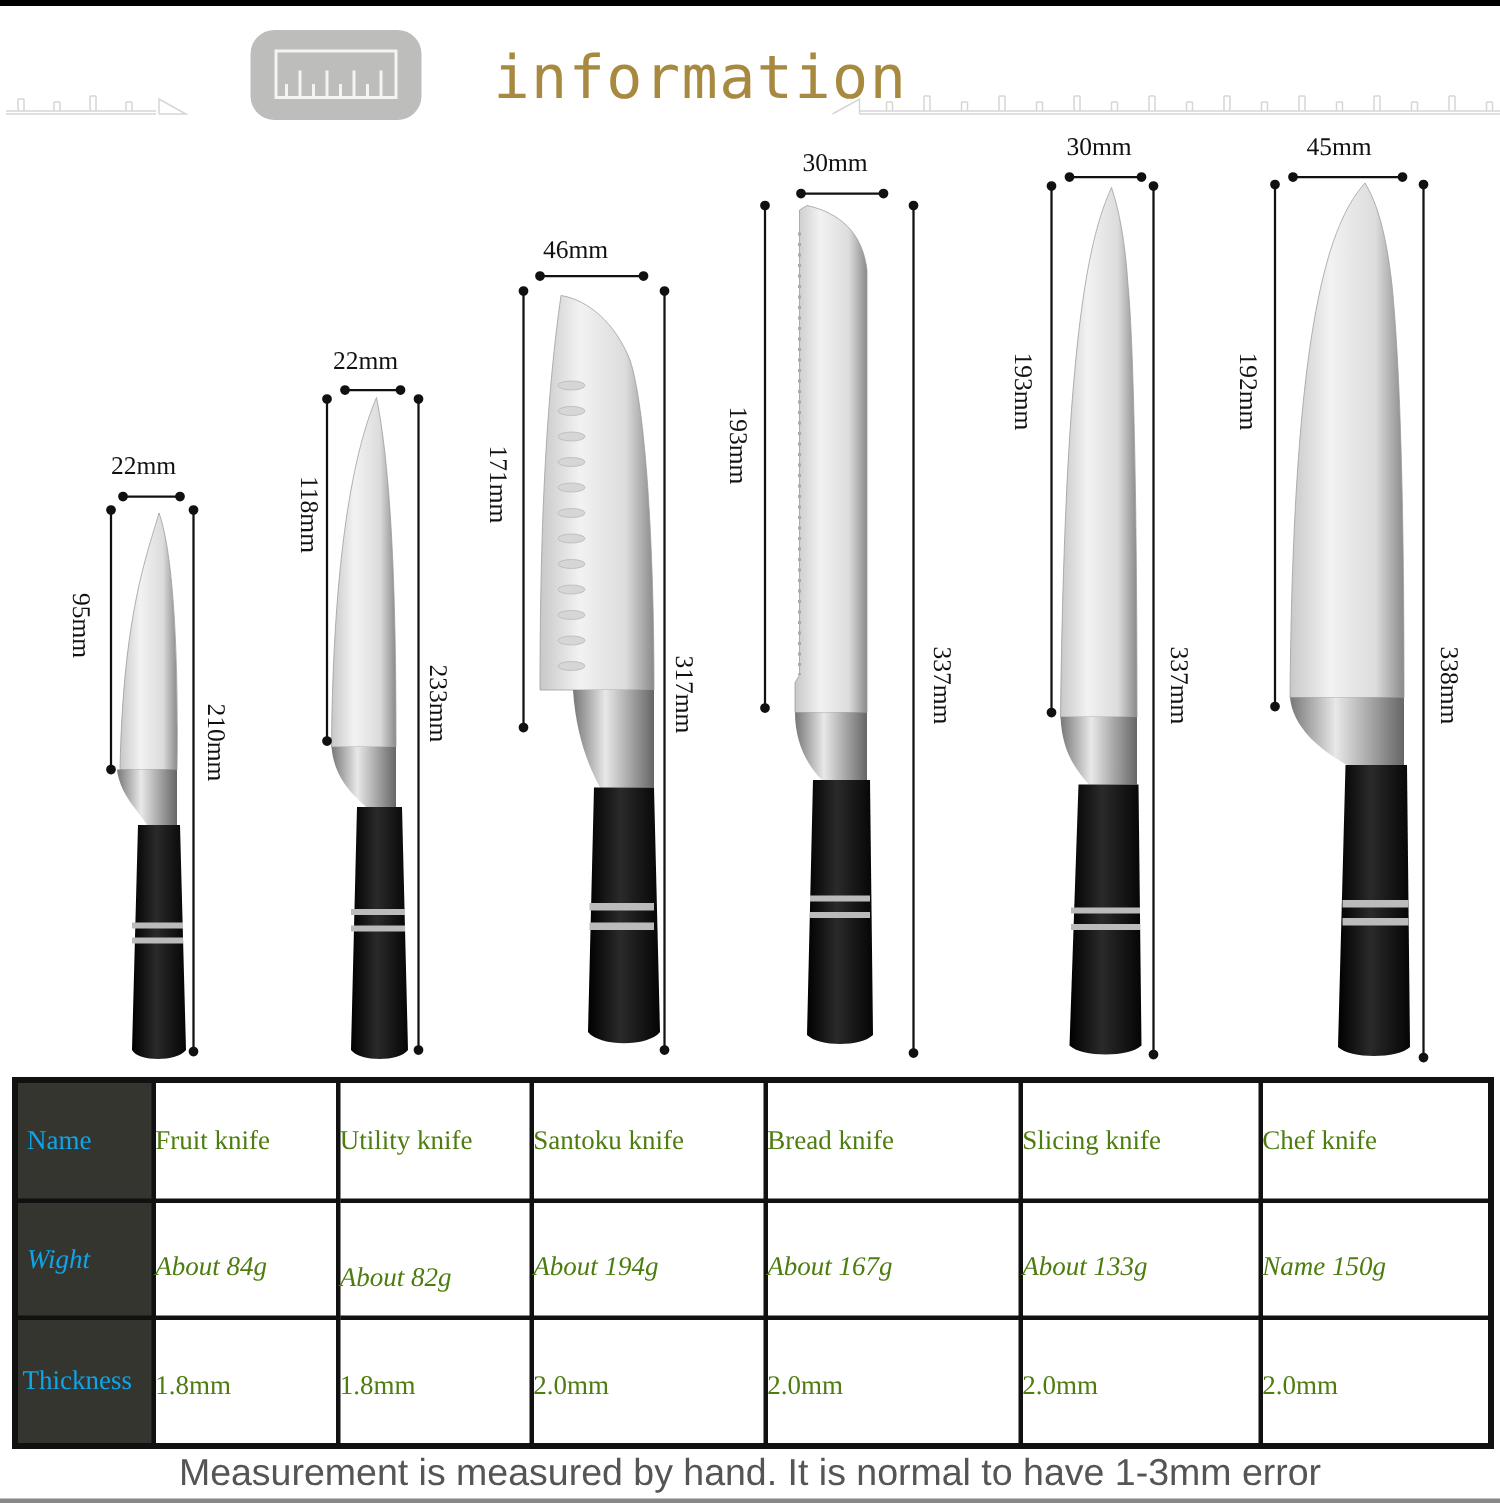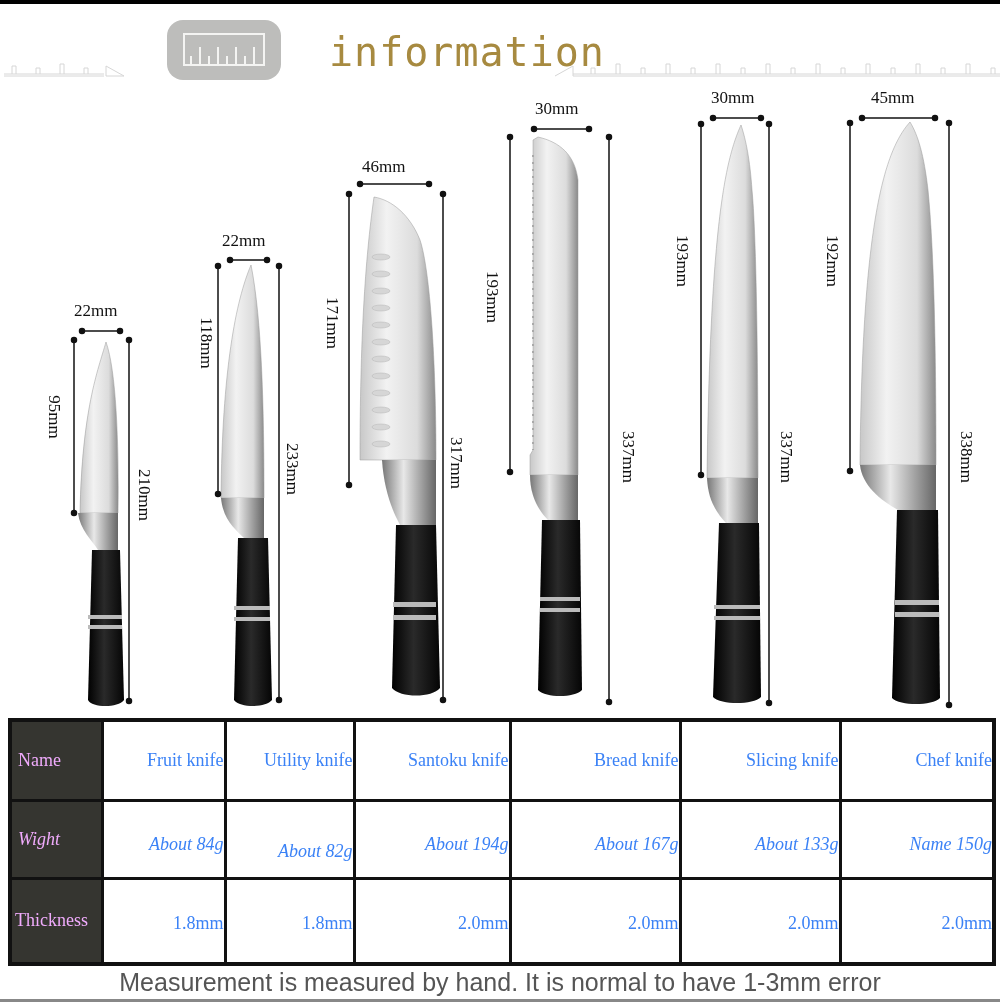--- a/index.html
+++ b/index.html
@@ -17,22 +17,22 @@
   .title { position: absolute; left: 329px; top: 14px; font-family: "DejaVu Sans Mono", "Liberation Mono", monospace; font-size: 40px; color: #a78a40; letter-spacing: 1px; line-height: 48px; }
 
   
   .knives { position: absolute; left: 0; top: 80px; width: 1000px; height: 635px; }
   .knife-svg { position: absolute; left: 0; top: 0; }
   .meas { position: absolute; font-family: "Liberation Serif", "DejaVu Serif", serif; font-size: 17px; color: #111; white-space: nowrap; line-height: 18px; }
   .meas.vert { transform: rotate(90deg); transform-origin: center center; }
 
   
   .spec-table { position: absolute; left: 8px; top: 718px; width: 984px; height: 248px; border-collapse: collapse; border: 4px solid #111; table-layout: fixed; }
-  .spec-table td { border: 3px solid #111; text-align: right; vertical-align: middle; font-size: 18px; color: #3b82f6; padding: 0; }
-  .spec-table td.rowhead { background: #353530; color: #f0abfc; text-align: left; padding-left: 6px; font-size: 18px; border-color: #111; }
+  .spec-table td { border: 3px solid #111; text-align: left; vertical-align: middle; font-size: 18px; color: #4d7c0f; padding: 0; }
+  .spec-table td.rowhead { background: #353530; color: #0ea5e9; text-align: left; padding-left: 6px; font-size: 18px; border-color: #111; }
   .spec-table tr.r0 td { height: 62px; }
   .spec-table tr.r1 td { height: 60px; }
   .spec-table tr.r2 td { height: 60px; font-style: italic; }
   .spec-table tr.r3 td { height: 66px; }
 
   .footer-note { position: absolute; left: 0; top: 964px; width: 1000px; height: 36px; text-align: center; font-family: "Liberation Sans", "DejaVu Sans", sans-serif; font-size: 25px; color: #555; line-height: 36px; }
   .footer-line { position: absolute; left: 0; top: 999px; width: 1000px; height: 3px; background: #888; }
 </style>
 </head>
 <body>

